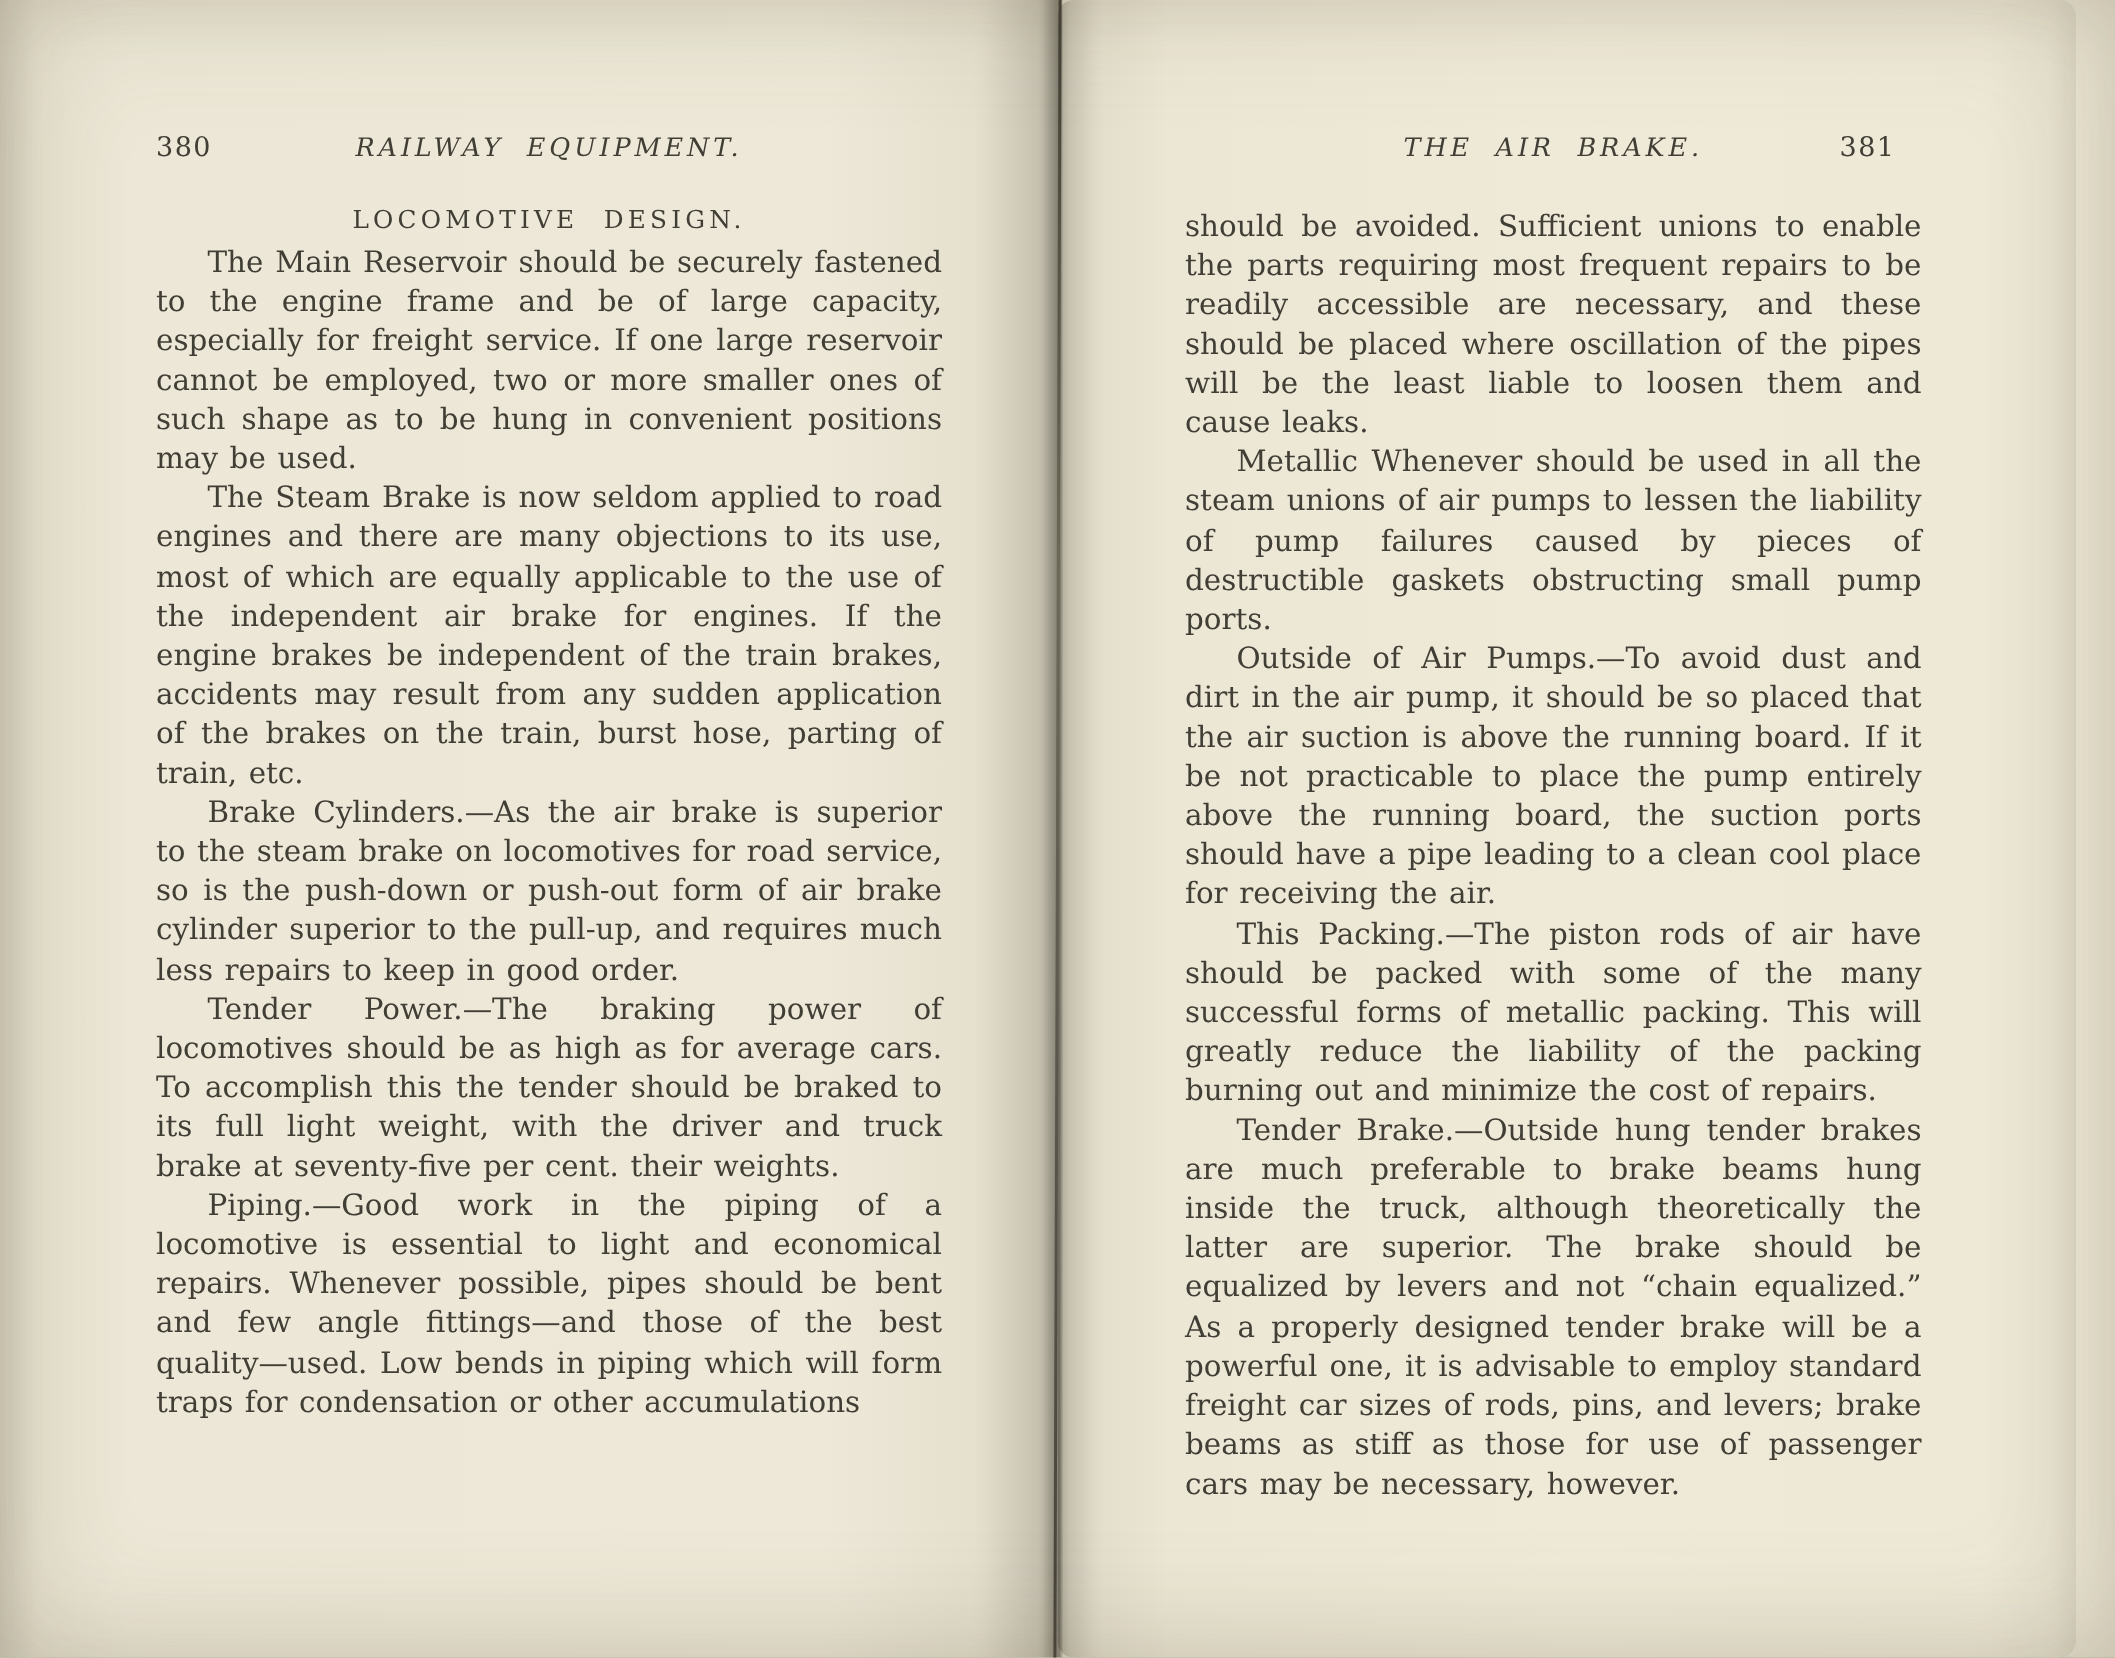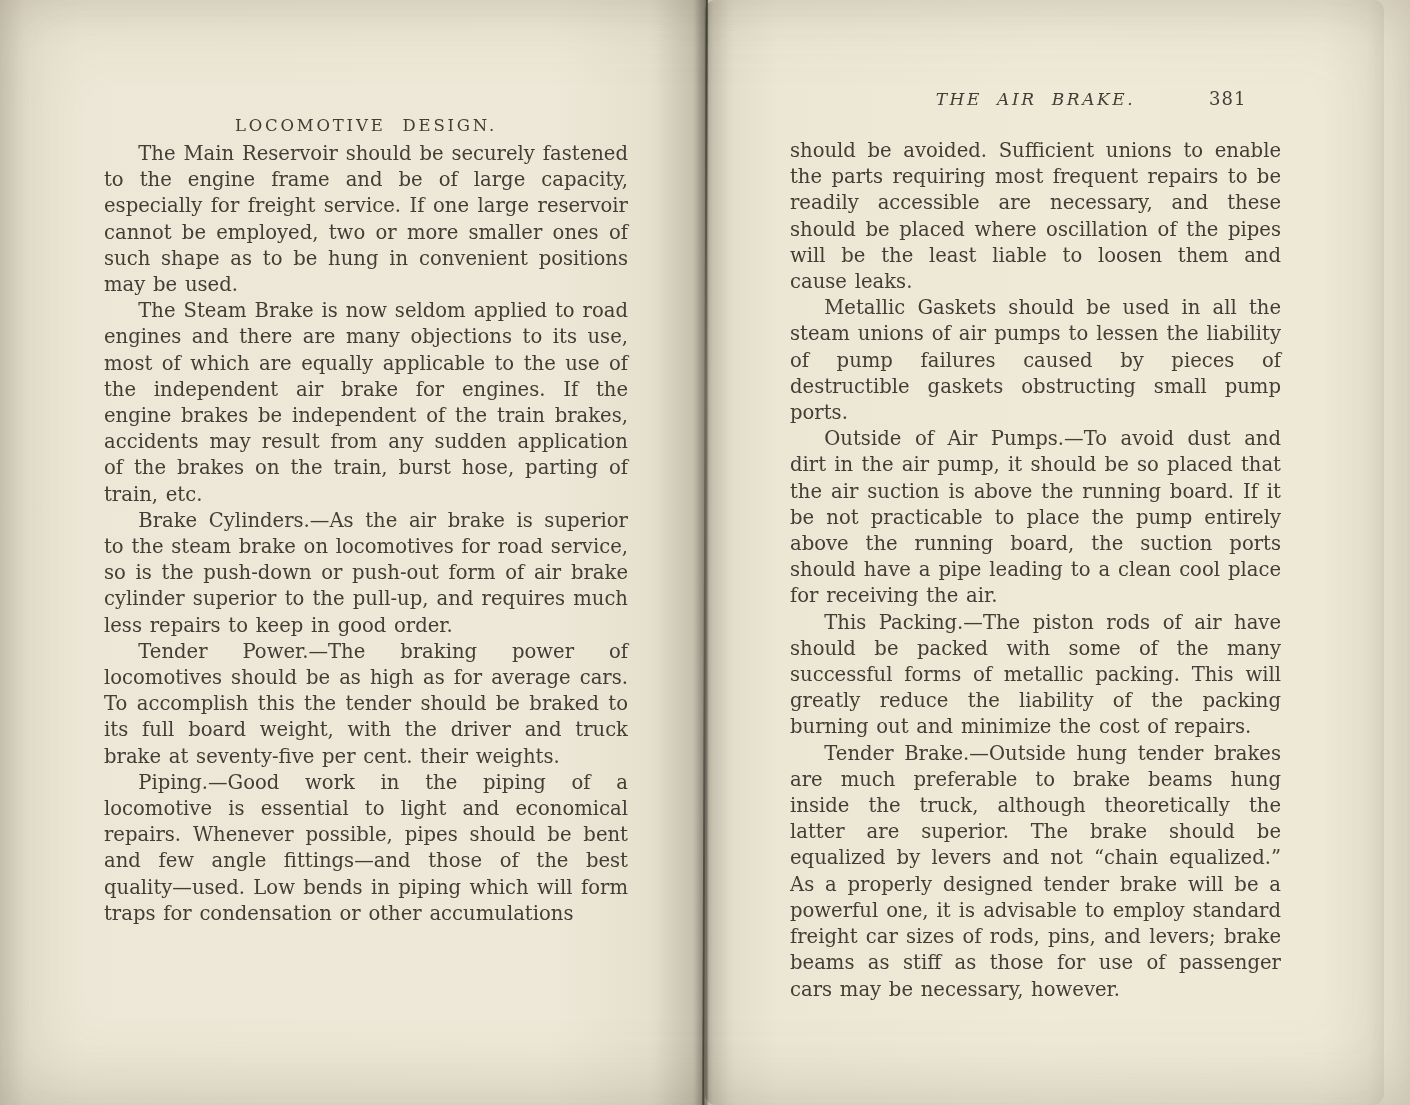--- a/index.html
+++ b/index.html
@@ -80,21 +80,21 @@
     display: flex;
     align-items: baseline;
     margin-bottom: 0;
   }
   .running-head .num {
     width: 72px;
     font-size: 18px;
     letter-spacing: 1px;
   }
   .running-head .num.right {
-    text-align: left;
+    text-align: center;
   }
   .running-head .title {
     flex: 1;
     text-align: center;
     font-style: italic;
     font-size: 17px;
     letter-spacing: 2.6px;
     word-spacing: 7px;
   }
   .section-heading {
@@ -122,39 +122,44 @@
   }
   .lead {
   }
 </style>
 </head>
 <body>
 
 <div class="book">
 
   <div class="page page-left">
+    <div class="running-head">
+      <span class="num">380</span>
+      <span class="title">RAILWAY EQUIPMENT.</span>
+      <span class="num"></span>
+    </div>
     <div class="body-col">
       <h2 class="section-heading">LOCOMOTIVE DESIGN.</h2>
       <p><span class="lead">The Main Reservoir</span><span> should be securely fastened to the engine frame and be of large capacity, especially for freight service. If one large reservoir cannot be employed, two or more smaller ones of such shape as to be hung in convenient positions may be used.</span></p>
       <p><span class="lead">The Steam Brake</span><span> is now seldom applied to road engines and there are many objections to its use, most of which are equally applicable to the use of the independent air brake for engines. If the engine brakes be independent of the train brakes, accidents may result from any sudden application of the brakes on the train, burst hose, parting of train, etc.</span></p>
       <p><span class="lead">Brake Cylinders.</span><span>—As the air brake is superior to the steam brake on locomotives for road service, so is the push-down or push-out form of air brake cylinder superior to the pull-up, and requires much less repairs to keep in good order.</span></p>
-      <p><span class="lead">Tender Power.</span><span>—The braking power of locomotives should be as high as for average cars. To accomplish this the tender should be braked to its full board weight, with the driver and truck brake at seventy-five per cent. their weights.</span></p>
+      <p><span class="lead">Tender Power.</span><span>—The braking power of locomotives should be as high as for average cars. To accomplish this the tender should be braked to its full light weight, with the driver and truck brake at seventy-five per cent. their weights.</span></p>
       <p><span class="lead">Piping.</span><span>—Good work in the piping of a locomotive is essential to light and economical repairs. Whenever possible, pipes should be bent and few angle fittings—and those of the best quality—used. Low bends in piping which will form traps for condensation or other accumulations</span></p>
     </div>
   </div>
 
   <div class="page page-right">
     <div class="running-head">
       <span class="num"></span>
       <span class="title">THE AIR BRAKE.</span>
       <span class="num right">381</span>
     </div>
     <div class="body-col">
       <p class="continuation"><span class="lead"></span><span>should be avoided. Sufficient unions to enable the parts requiring most frequent repairs to be readily accessible are necessary, and these should be placed where oscillation of the pipes will be the least liable to loosen them and cause leaks.</span></p>
-      <p><span class="lead">Metallic Gaskets</span><span> should be used in all the steam unions of air pumps to lessen the liability of pump failures caused by pieces of destructible gaskets obstructing small pump ports.</span></p>
+      <p><span class="lead">Metallic Whenever</span><span> should be used in all the steam unions of air pumps to lessen the liability of pump failures caused by pieces of destructible gaskets obstructing small pump ports.</span></p>
       <p><span class="lead">Outside of Air Pumps.</span><span>—To avoid dust and dirt in the air pump, it should be so placed that the air suction is above the running board. If it be not practicable to place the pump entirely above the running board, the suction ports should have a pipe leading to a clean cool place for receiving the air.</span></p>
       <p><span class="lead">This Packing.</span><span>—The piston rods of air have should be packed with some of the many successful forms of metallic packing. This will greatly reduce the liability of the packing burning out and minimize the cost of repairs.</span></p>
       <p><span class="lead">Tender Brake.</span><span>—Outside hung tender brakes are much preferable to brake beams hung inside the truck, although theoretically the latter are superior. The brake should be equalized by levers and not “chain equalized.” As a properly designed tender brake will be a powerful one, it is advisable to employ standard freight car sizes of rods, pins, and levers; brake beams as stiff as those for use of passenger cars may be necessary, however.</span></p>
     </div>
   </div>
 
   <div class="gutter-shadow"></div>
   <div class="gutter-line"></div>
   <div class="vignette"></div>
 

